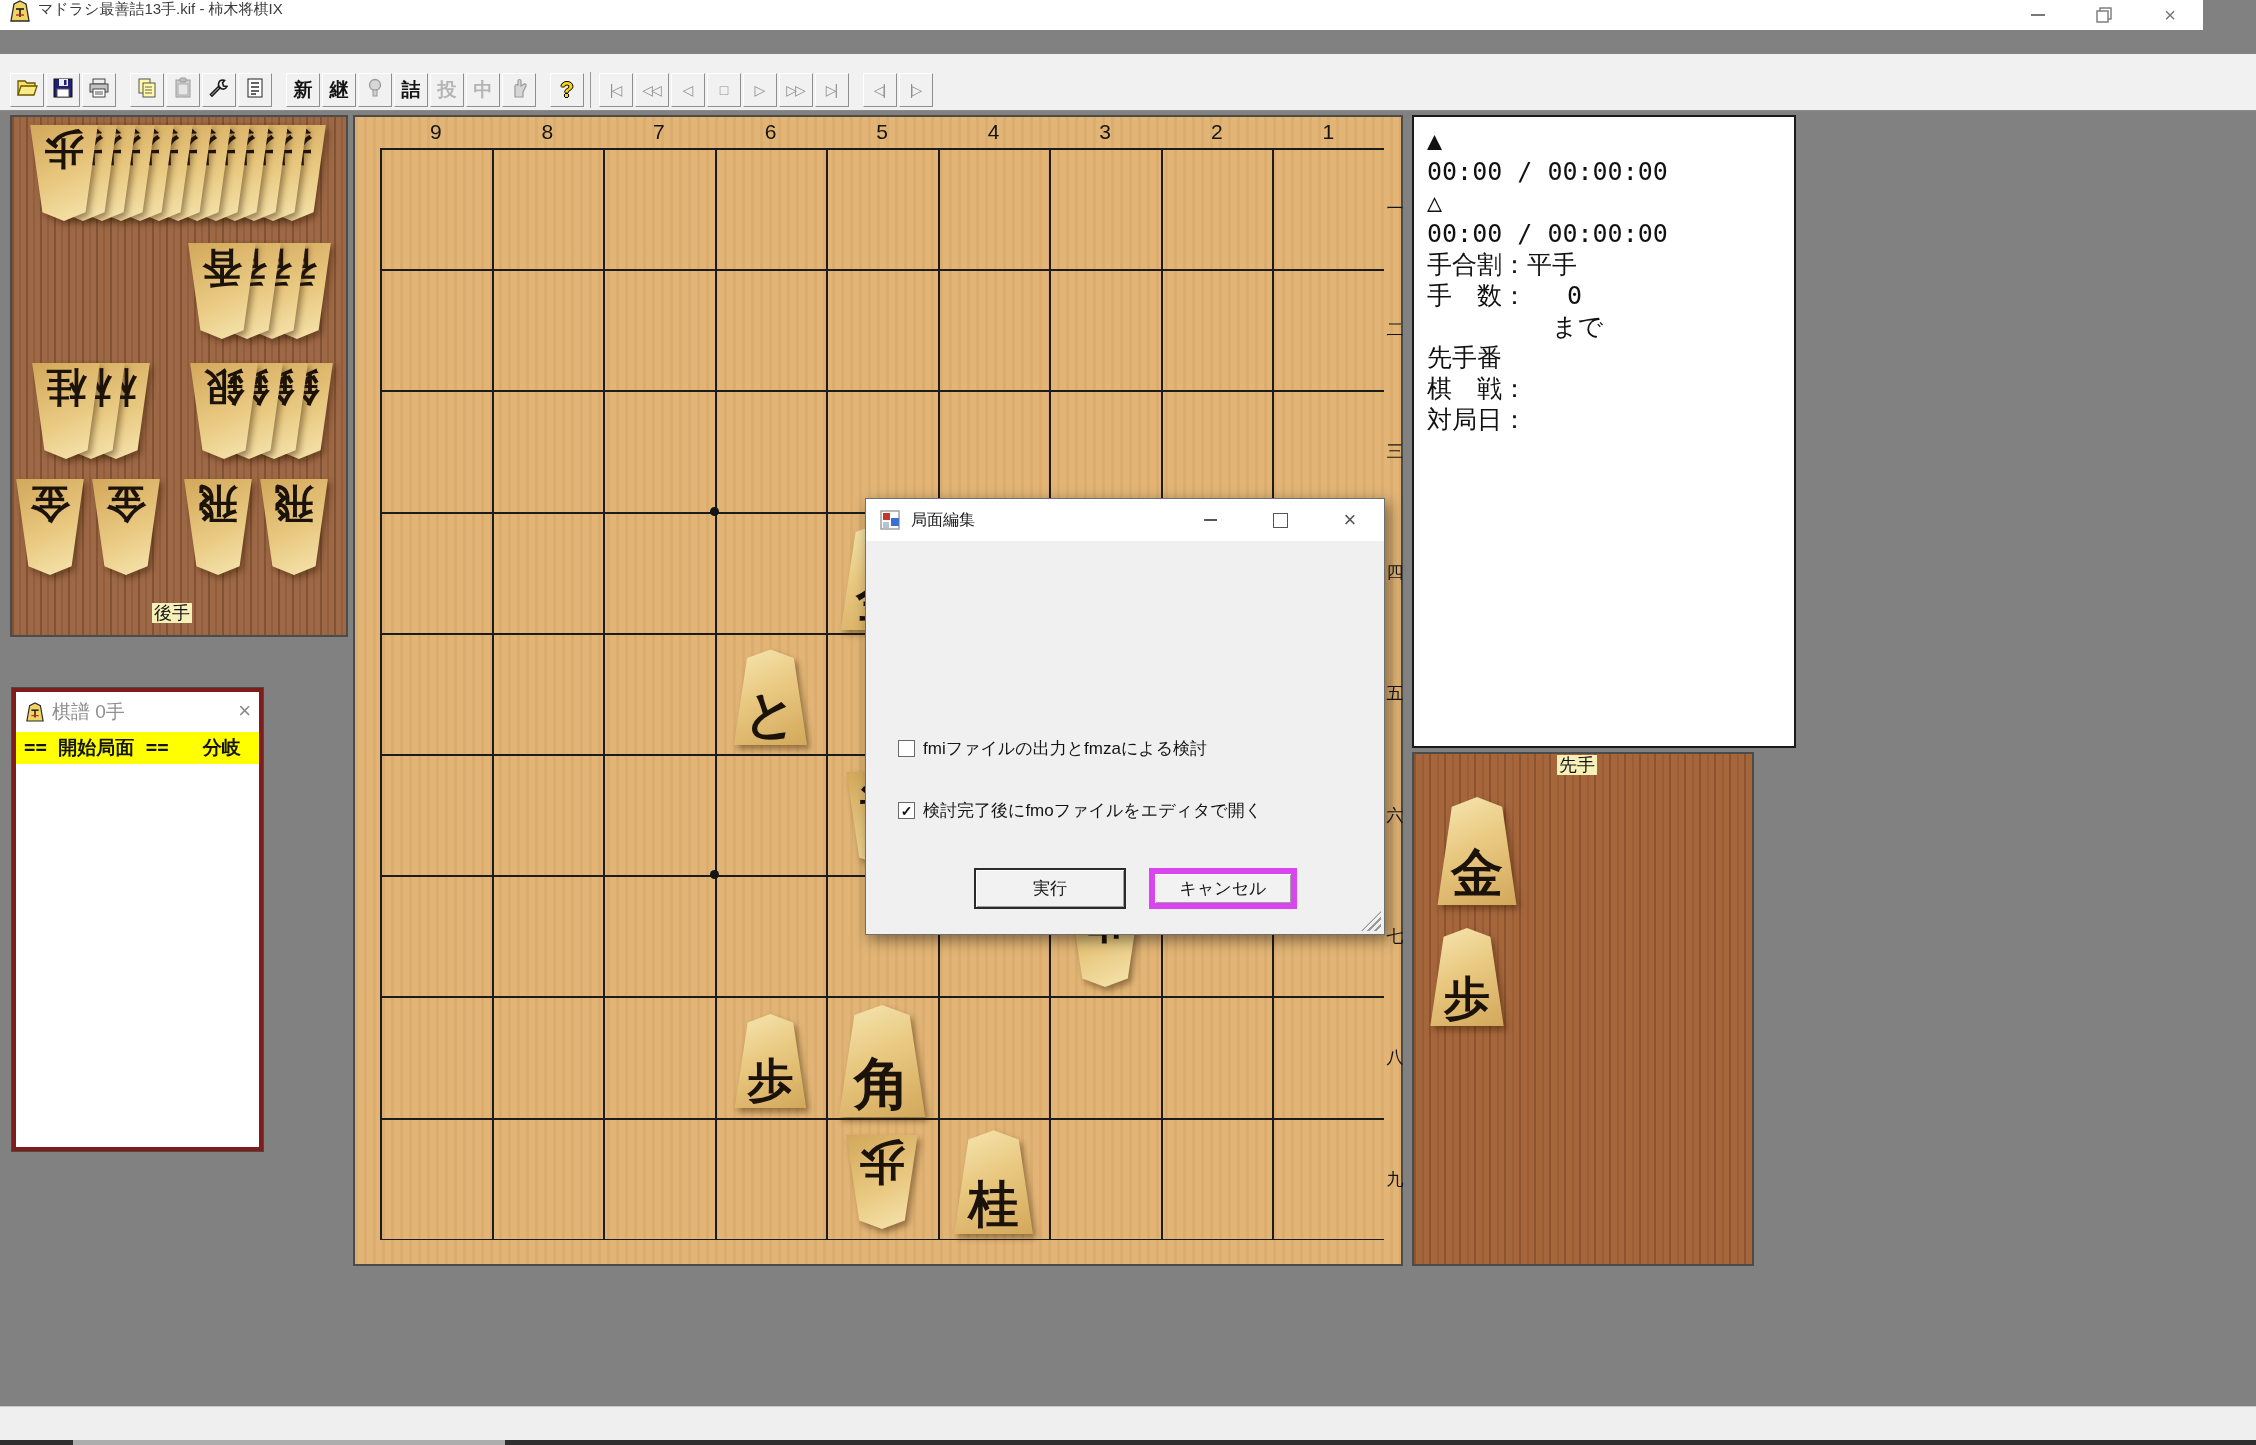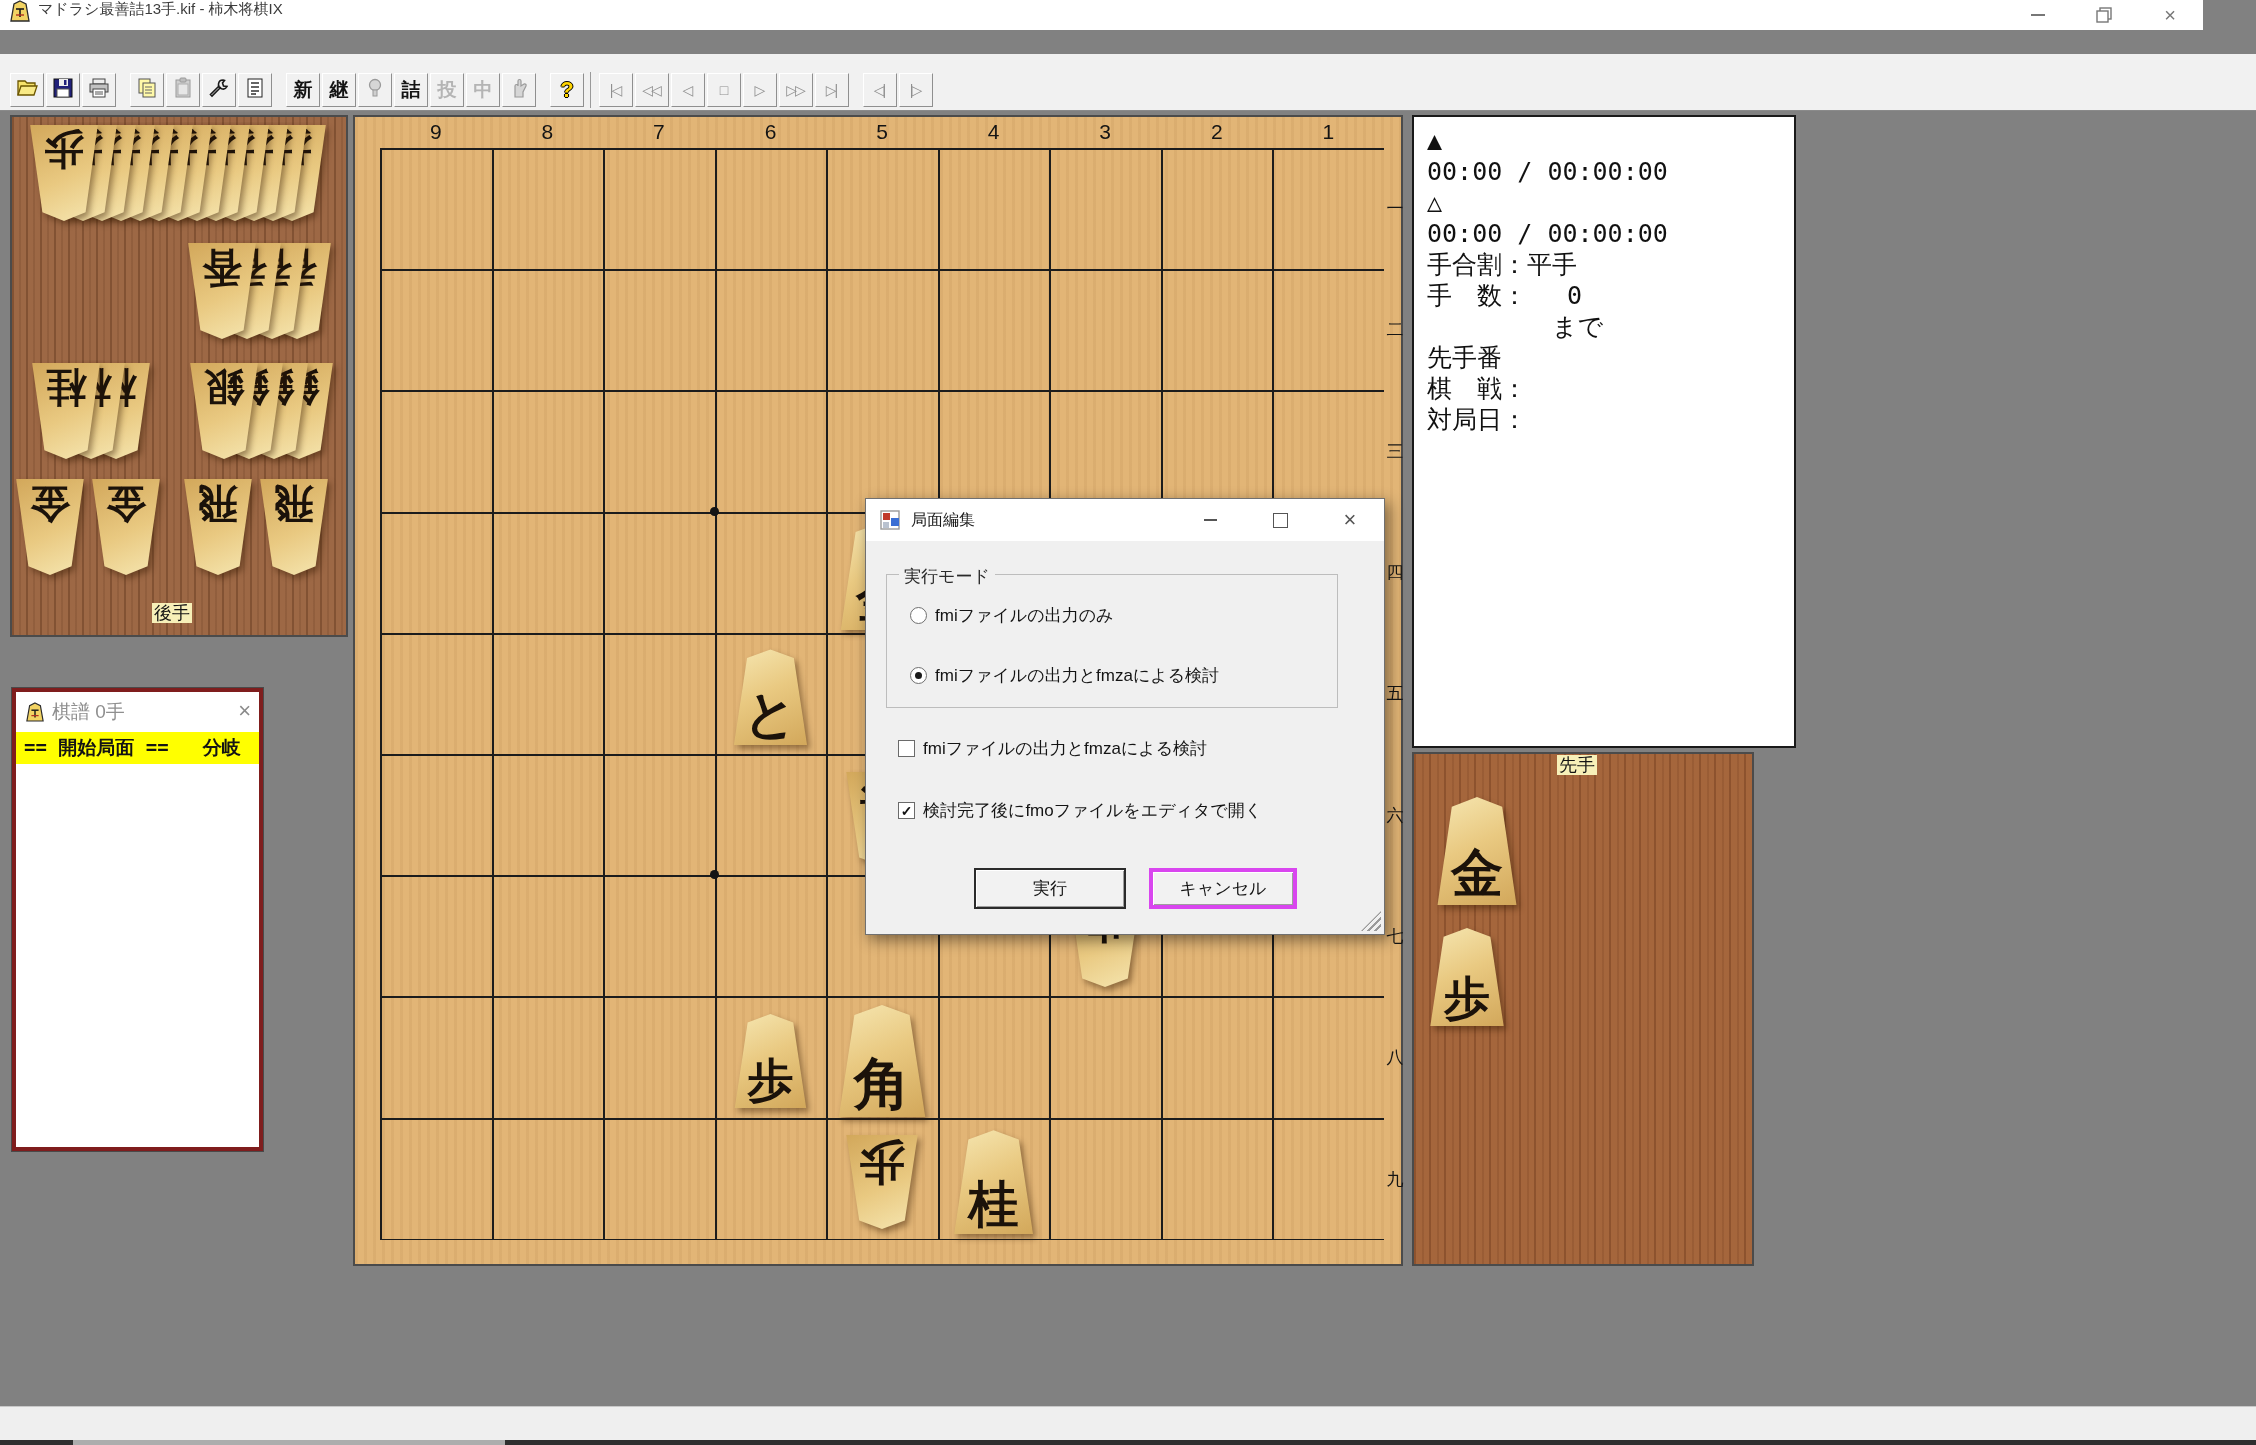--- a/index.html
+++ b/index.html
@@ -85,21 +85,21 @@
   .dlg-max-glyph{width:13px;height:13px;border:1.5px solid #555;}
   .dlg-close-glyph{font-size:22px;color:#555;line-height:22px;}
   #dlg-group{position:absolute;left:20px;top:75px;width:450px;height:132px;border:1px solid #bdbdbd;}
   #dlg-group-label{position:absolute;left:12px;top:-10px;background:#f0f0f0;padding:0 5px;font-size:17px;color:#2a2a2a;}
   .radio-row{position:absolute;left:23px;display:flex;align-items:center;}
   .radio-circle{width:15px;height:15px;border-radius:50%;border:1px solid #707070;background:#fff;display:flex;align-items:center;justify-content:center;}
   .radio-dot{width:7px;height:7px;border-radius:50%;background:#1a1a1a;}
   .radio-label,.check-label{font-size:17px;color:#141414;margin-left:8px;white-space:nowrap;}
   .check-row{position:absolute;left:32px;display:flex;align-items:center;}
   .check-box{width:17px;height:17px;box-sizing:border-box;border:1px solid #6a6a6a;background:#fff;display:flex;align-items:center;justify-content:center;font-size:14px;font-weight:bold;color:#111;}
-  .dlg-btn{position:absolute;top:369px;height:41px;background:#f2f2f2;border:4px solid #d946ef;box-shadow:inset 1px 1px 0 #ffffff,inset -1px -1px 0 #9e9e9e;display:flex;align-items:center;justify-content:center;font-size:17px;color:#141414;box-sizing:border-box;}
+  .dlg-btn{position:absolute;top:369px;height:41px;background:#f2f2f2;border:6px solid #d946ef;box-shadow:inset 1px 1px 0 #ffffff,inset -1px -1px 0 #9e9e9e;display:flex;align-items:center;justify-content:center;font-size:17px;color:#141414;box-sizing:border-box;}
   #btn-run{left:108px;width:152px;border:2px solid #2b2b2b;}
   #btn-cancel{left:283px;width:148px;}
   #dlg-grip{position:absolute;right:3px;bottom:3px;width:20px;height:20px;clip-path:polygon(100% 0,100% 100%,0 100%);background:repeating-linear-gradient(-45deg,transparent 0 3px,#9a9a9a 3px 5px);}
 
   
   #status-strip{position:absolute;left:0;top:1406px;width:2256px;height:34px;background:#efefef;border-top:1px solid #c8c8c8;box-sizing:border-box;}
   .bottom-seg{position:absolute;top:1440px;height:5px;}
 </style>
 </head>
 <body>
@@ -481,35 +481,20 @@
       <div class="dlg-ctl" id="dlg-min">
           <span class="dlg-min-glyph"></span>
         </div>
       <div class="dlg-ctl" id="dlg-max">
           <span class="dlg-max-glyph"></span>
         </div>
       <div class="dlg-ctl" id="dlg-close">
           <span class="dlg-close-glyph">×</span>
         </div>
     </div>
-    <div id="dlg-group">
-      <span id="dlg-group-label">実行モード</span>
-      <div id="dlg-radios">
-          <div class="radio-row" style="top: 29px;">
-            <div class="radio-circle"></div>
-            <span class="radio-label">fmiファイルの出力のみ</span>
-          </div>
-          <div class="radio-row" style="top: 89px;">
-            <div class="radio-circle">
-              <div class="radio-dot"></div>
-            </div>
-            <span class="radio-label">fmiファイルの出力とfmzaによる検討</span>
-          </div>
-        </div>
-    </div>
     <div id="dlg-checks">
         <div class="check-row" style="top: 238px;">
           <div class="check-box"></div>
           <span class="check-label">fmiファイルの出力とfmzaによる検討</span>
         </div>
         <div class="check-row" style="top: 300px;">
           <div class="check-box">✓</div>
           <span class="check-label">検討完了後にfmoファイルをエディタで開く</span>
         </div>
       </div>

